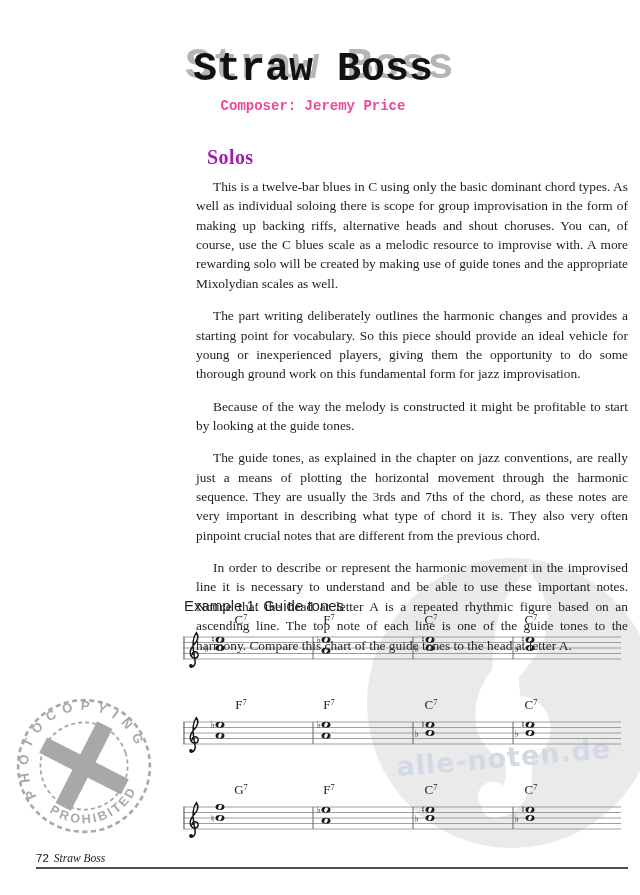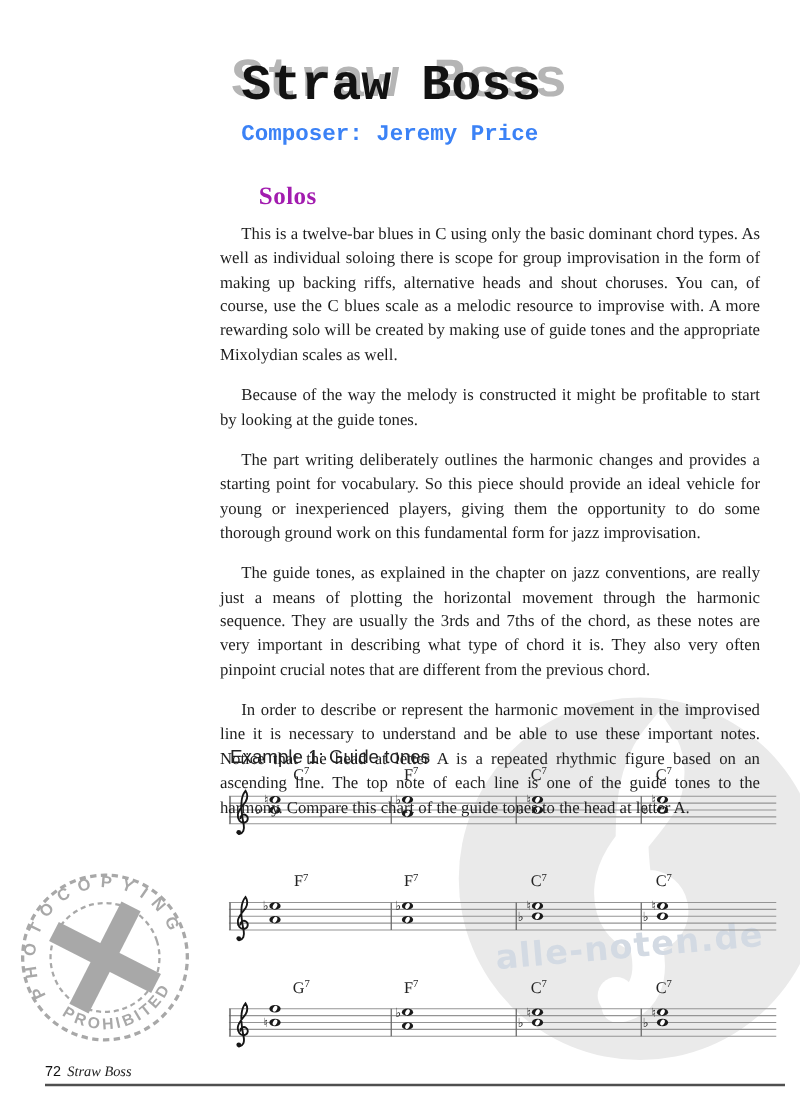--- a/index.html
+++ b/index.html
@@ -8,25 +8,25 @@
     background:#ffffff;font-family:"Liberation Serif",serif;color:#1c1c1c;
   }
   
   .title-block{position:absolute;left:193px;top:50px;z-index:3;}
   .main-title{position:relative;font-family:"Liberation Mono",monospace;font-weight:bold;
     font-size:40px;line-height:1;white-space:nowrap;}
   .main-title .ghost{position:absolute;left:-8px;top:-5px;color:#b5b5b5;
     transform:scale(1.12,1.1);transform-origin:left top;z-index:0;}
   .main-title .front{position:relative;z-index:1;color:#121212;}
   .composer-line{font-family:"Liberation Mono",monospace;font-weight:bold;
-    font-size:18px;color:#3b82f6;margin-top:8px;white-space:nowrap;}
+    font-size:14px;color:#ec4899;margin-top:8px;white-space:nowrap;text-align:center;}
   
   .section-heading{position:absolute;left:207px;top:146px;font-size:20px;
     font-weight:bold;letter-spacing:.4px;color:#a21caf;z-index:3;}
-  .body-copy{position:absolute;left:176px;top:177px;width:432px;z-index:3;}
+  .body-copy{position:absolute;left:196px;top:177px;width:432px;z-index:3;}
   .body-copy p{margin:0 0 13px 0;text-indent:17px;text-align:justify;
     font-size:13.4px;line-height:1.445;color:#1e1e1e;}
   
   .example-label{position:absolute;left:184px;top:597px;
     font-family:"Liberation Sans",sans-serif;font-size:15px;color:#222;z-index:3;}
   .system{position:absolute;left:183px;z-index:2;}
   #sys0{top:611px;} #sys1{top:696px;} #sys2{top:781px;}
   
   .watermark{position:absolute;left:362px;top:556px;z-index:0;}
   .watermark-text{position:absolute;left:396px;top:742px;z-index:1;
@@ -59,22 +59,22 @@
   <div class="main-title">
     <span class="ghost">Straw Boss</span>
     <span class="front">Straw Boss</span>
   </div>
   <div class="composer-line">Composer: Jeremy Price</div>
 </div>
 
 <div class="section-heading">Solos</div>
 <div class="body-copy">
   <p>This is a twelve-bar blues in C using only the basic dominant chord types. As well as individual soloing there is scope for group improvisation in the form of making up backing riffs, alternative heads and shout choruses. You can, of course, use the C blues scale as a melodic resource to improvise with. A more rewarding solo will be created by making use of guide tones and the appropriate Mixolydian scales as well.</p>
+  <p>The part writing deliberately outlines the harmonic changes and provides a starting point for vocabulary. So this piece should provide an ideal vehicle for young or inexperienced players, giving them the opportunity to do some thorough ground work on this fundamental form for jazz improvisation.</p>
   <p>Because of the way the melody is constructed it might be profitable to start by looking at the guide tones.</p>
-  <p>The part writing deliberately outlines the harmonic changes and provides a starting point for vocabulary. So this piece should provide an ideal vehicle for young or inexperienced players, giving them the opportunity to do some thorough ground work on this fundamental form for jazz improvisation.</p>
   <p>The guide tones, as explained in the chapter on jazz conventions, are really just a means of plotting the horizontal movement through the harmonic sequence. They are usually the 3rds and 7ths of the chord, as these notes are very important in describing what type of chord it is. They also very often pinpoint crucial notes that are different from the previous chord.</p>
   <p>In order to describe or represent the harmonic movement in the improvised line it is necessary to understand and be able to use these important notes. Notice that the head at letter A is a repeated rhythmic figure based on an ascending line. The top note of each line is one of the guide tones to the harmony. Compare this chart of the guide tones to the head at letter A.</p>
 </div>
 
 <div class="example-label">Example 1: Guide tones</div>
 <svg id="sys0" class="system" width="445" height="62" viewBox="0 0 445 62">
     <line x1="0" y1="26" x2="438" y2="26" stroke="#949494" stroke-width="0.9"></line>
     <line x1="0" y1="31.5" x2="438" y2="31.5" stroke="#949494" stroke-width="0.9"></line>
     <line x1="0" y1="37" x2="438" y2="37" stroke="#949494" stroke-width="0.9"></line>
     <line x1="0" y1="42.5" x2="438" y2="42.5" stroke="#949494" stroke-width="0.9"></line>

